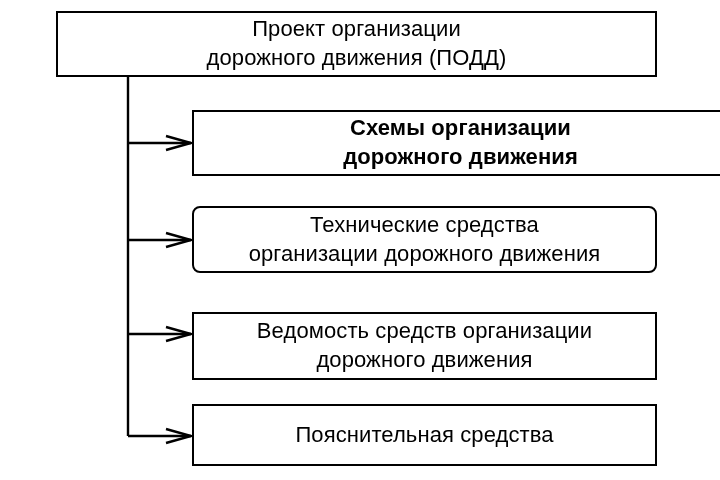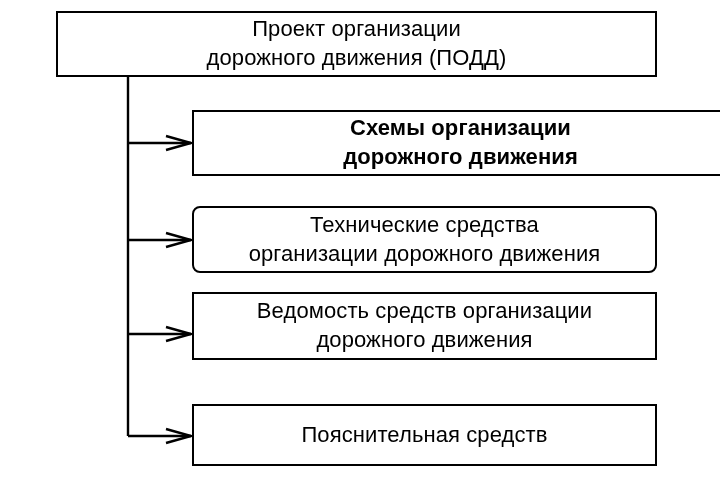--- a/index.html
+++ b/index.html
@@ -44,21 +44,21 @@
   
   #node-root {
     left: 56px;
     top: 11px;
     width: 601px;
     height: 66px;
   }
   
   #node-child-0 { left: 192px; top: 110px;  width: 537px; height: 66px; font-weight: bold; }
   #node-child-1 { left: 192px; top: 206px;  width: 465px; height: 67px; border-radius: 8px; }
-  #node-child-2 { left: 192px; top: 292px;  width: 465px; height: 68px; }
+  #node-child-2 { left: 192px; top: 312px;  width: 465px; height: 68px; }
   #node-child-3 { left: 192px; top: 404px;  width: 465px; height: 62px; }
 
   
   #connectors {
     position: absolute;
     left: 0;
     top: 0;
     width: 720px;
     height: 480px;
     z-index: 1;
@@ -106,16 +106,16 @@
     <span class="label">Технические средства
 организации дорожного движения</span>
   </div>
 
   <div class="node" id="node-child-2">
     <span class="label">Ведомость средств организации
 дорожного движения</span>
   </div>
 
   <div class="node" id="node-child-3">
-    <span class="label">Пояснительная средств</span>
+    <span class="label">Пояснительная средства</span>
   </div>
 
 </div>
 
 </body></html>

